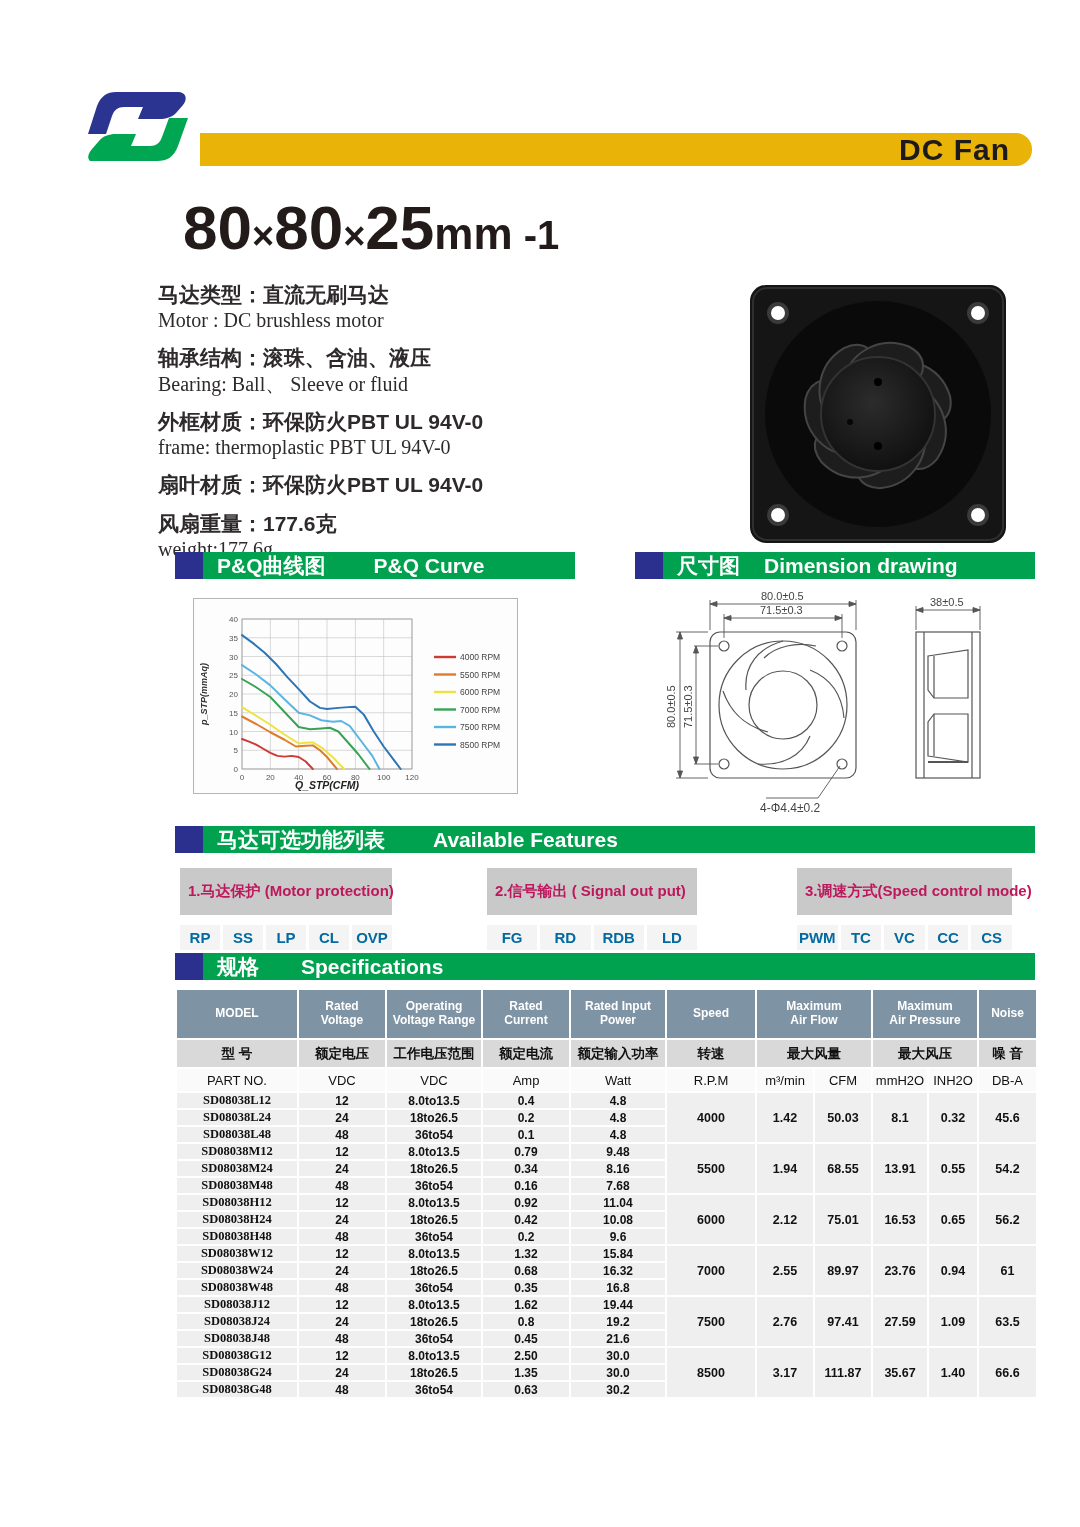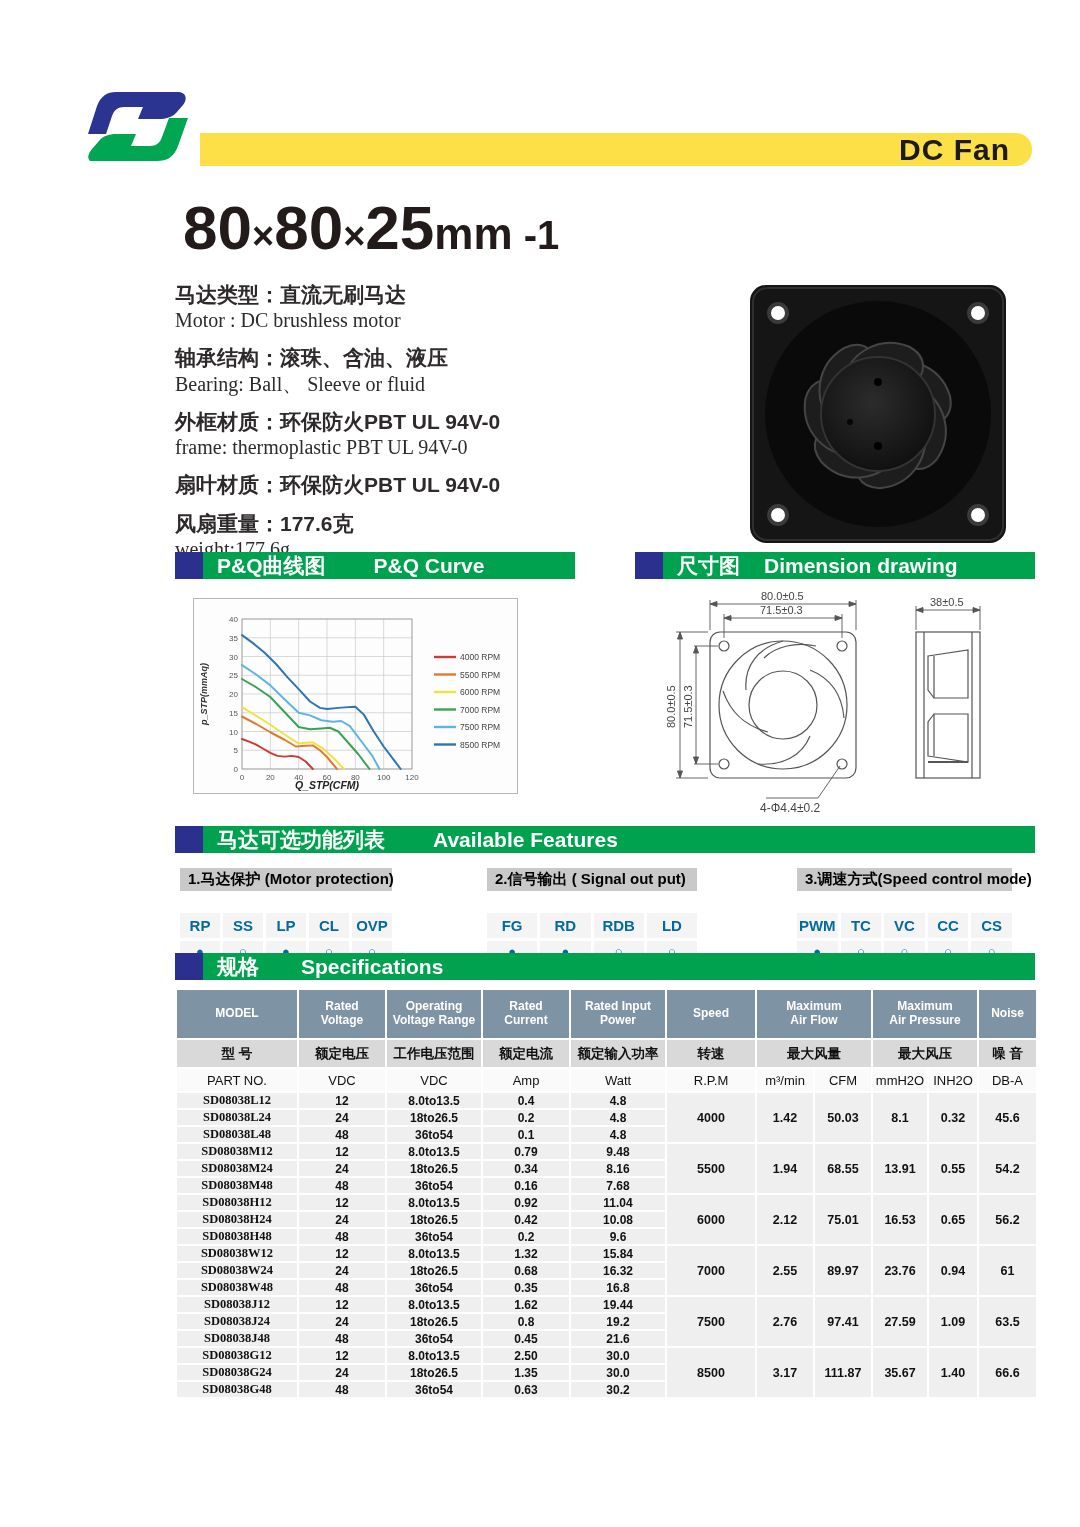--- a/index.html
+++ b/index.html
@@ -6,36 +6,36 @@
   html,body { background:#ffffff; }
   body {
     width:1080px; height:1527px; position:relative;
     font-family:"Liberation Sans", sans-serif; color:#231f20;
   }
   .abs { position:absolute; }
 
   
   .topbar {
     left:200px; top:133px; width:832px; height:33px;
-    background:#fde047; border-radius:0 16px 16px 0;
+    background:#eab308; border-radius:0 16px 16px 0;
     display:flex; align-items:center; justify-content:flex-end;
     padding-right:22px;
     padding-left:32px;
   }
   .topbar .brand { font-size:30px; font-weight:bold; color:#1d1a1b; letter-spacing:1px; }
 
   
   .title { left:183px; top:192px; white-space:nowrap; font-weight:bold; color:#231a1a; }
   .title .big { font-size:62px; }
   .title .x { font-size:38px; }
   .title .unit { font-size:44px; }
   .title .suffix { font-size:40px; }
 
   
-  .intro { left:175px; top:282px; width:560px; }
+  .intro { left:158px; top:282px; width:560px; }
   .intro .item { margin-bottom:13px; }
   .intro .zh { font-size:21px; font-weight:bold; color:#2e2a2b; line-height:1.25; }
   .intro .en { font-family:"Liberation Serif", serif; font-size:20px; color:#2e2a2b; line-height:1.2; }
 
   
   .secbar {
     height:27px; background:#00a14f; display:flex; align-items:center; gap:0;
   }
   .secbar .bluesq { width:28px; height:27px; background:#2b2f8e; flex:0 0 auto; }
   .secbar .zh { color:#fff; font-weight:bold; font-size:21px; margin-left:14px; white-space:nowrap; }
@@ -44,22 +44,22 @@
   
   .chartbox { left:193px; top:598px; width:325px; height:196px; border:1px solid #b5b5b5; background:#fdfdfd; }
   .chartbox svg { display:block; }
 
   
   .dimbox { left:648px; top:586px; width:387px; height:232px; }
 
   
   .featgroup { top:868px; }
   .featgroup .fhead {
-    background:#c9c9c9; color:#000000; font-weight:bold; font-size:15px;
-    padding:2px 8px; margin-bottom:22px; white-space:nowrap;
+    background:#c9c9c9; color:#be185d; font-weight:bold; font-size:15px;
+    padding:14px 8px; margin-bottom:10px; white-space:nowrap;
   }
   .featrow { display:flex; gap:3px; }
   .featrow .cell {
     flex:1; background:#f4f4f4; text-align:center; font-weight:bold;
     font-size:15px; padding:4px 0; color:#0369a1;
   }
   .featrow.marks .cell { font-size:13px; padding:3px 0; }
   .featrow + .featrow { margin-top:3px; }
 
   

